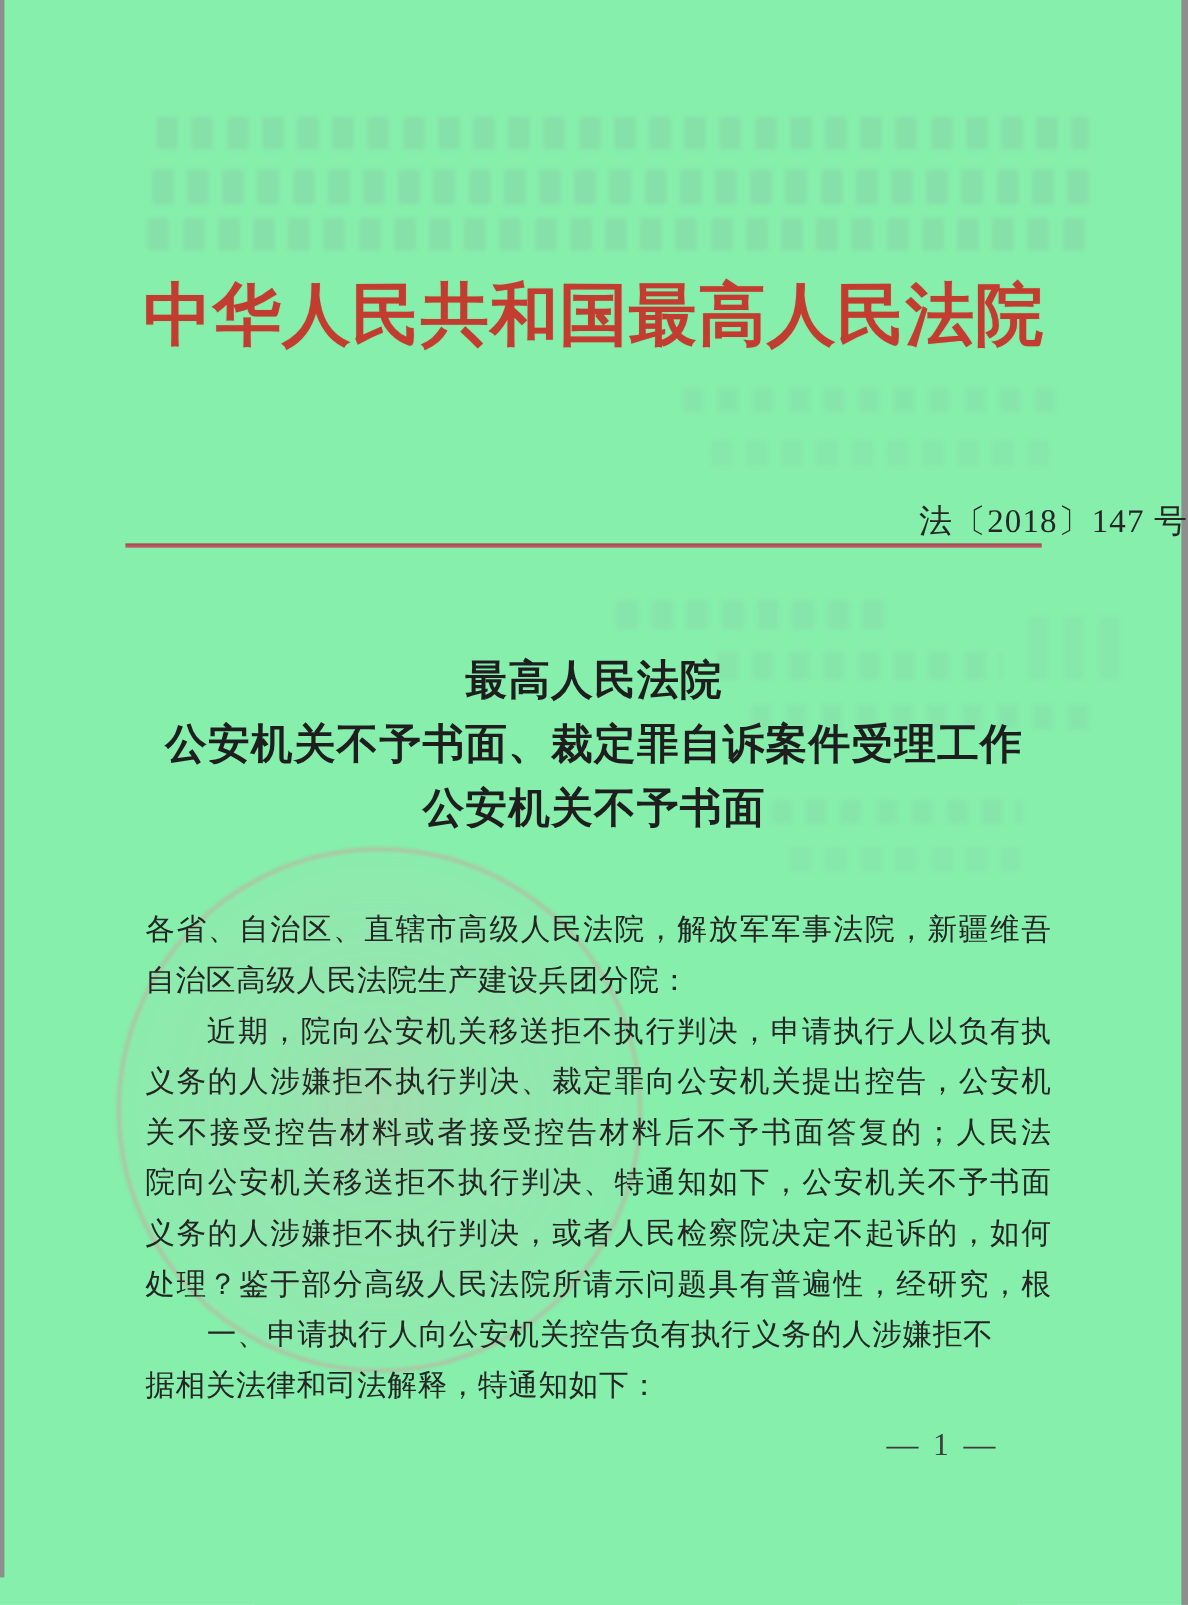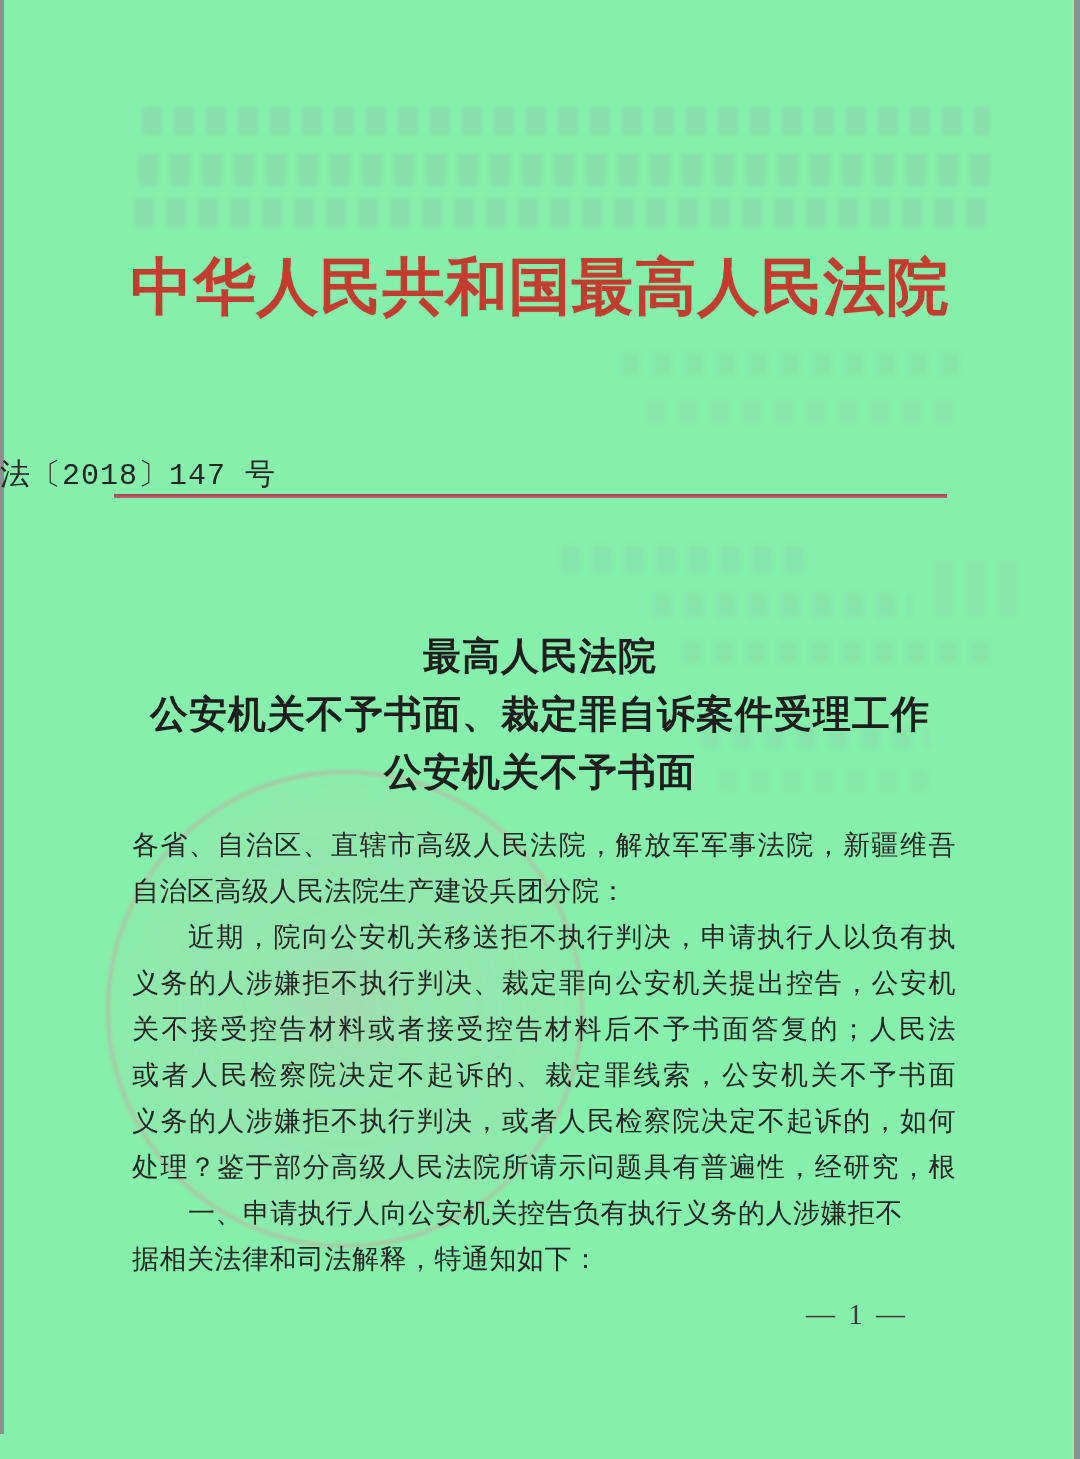--- a/index.html
+++ b/index.html
@@ -88,44 +88,42 @@
     color: #c23d2f;
     letter-spacing: 1px;
     text-shadow: 0 0 1px rgba(194,61,47,0.35);
   }
 
   
   .doc-number {
     position: absolute;
     left: 0; top: 454px;
     width: 100%;
-    text-align: left;
+    text-align: right;
     font-size: 30px;
     color: #262626;
     letter-spacing: 1px;
-    font-family: Liberation Mono, monospace;
   }
 
   
   .red-rule {
     position: absolute;
     left: 114px; top: 494px;
     width: 833px; height: 4px;
     background: linear-gradient(#a2434d, #c5666c);
   }
 
   
   .notice-title {
     position: absolute;
     left: 0; top: 590px;
     width: 100%;
     text-align: center;
     color: #1e1e1e;
     font-weight: bold;
-    margin-top: 37px;
   }
   .notice-title .t-line {
     font-size: 38px;
     line-height: 58px;
     letter-spacing: 1px;
   }
 
   
   .body-text {
     position: absolute;
@@ -191,21 +189,21 @@
     <div class="t-line">公安机关不予书面、裁定罪自诉案件受理工作</div>
     <div class="t-line">公安机关不予书面</div>
   </div>
 
   <div class="body-text">
     <div class="b-line jst">各省、自治区、直辖市高级人民法院，解放军军事法院，新疆维吾尔</div>
     <div class="b-line">自治区高级人民法院生产建设兵团分院：</div>
     <div class="b-line jst ind">近期，院向公安机关移送拒不执行判决，申请执行人以负有执行</div>
     <div class="b-line jst">义务的人涉嫌拒不执行判决、裁定罪向公安机关提出控告，公安机</div>
     <div class="b-line jst">关不接受控告材料或者接受控告材料后不予书面答复的；人民法</div>
-    <div class="b-line jst">或者人民检察院决定不起诉的、裁定罪线索，公安机关不予书面</div>
+    <div class="b-line jst">院向公安机关移送拒不执行判决、特通知如下，公安机关不予书面</div>
     <div class="b-line jst">义务的人涉嫌拒不执行判决，或者人民检察院决定不起诉的，如何</div>
     <div class="b-line jst">处理？鉴于部分高级人民法院所请示问题具有普遍性，经研究，根</div>
     <div class="b-line ind">一、申请执行人向公安机关控告负有执行义务的人涉嫌拒不</div>
     <div class="b-line">据相关法律和司法解释，特通知如下：</div>
   </div>
 
   <div class="page-number">— 1 —</div>
 
 </div>
 

